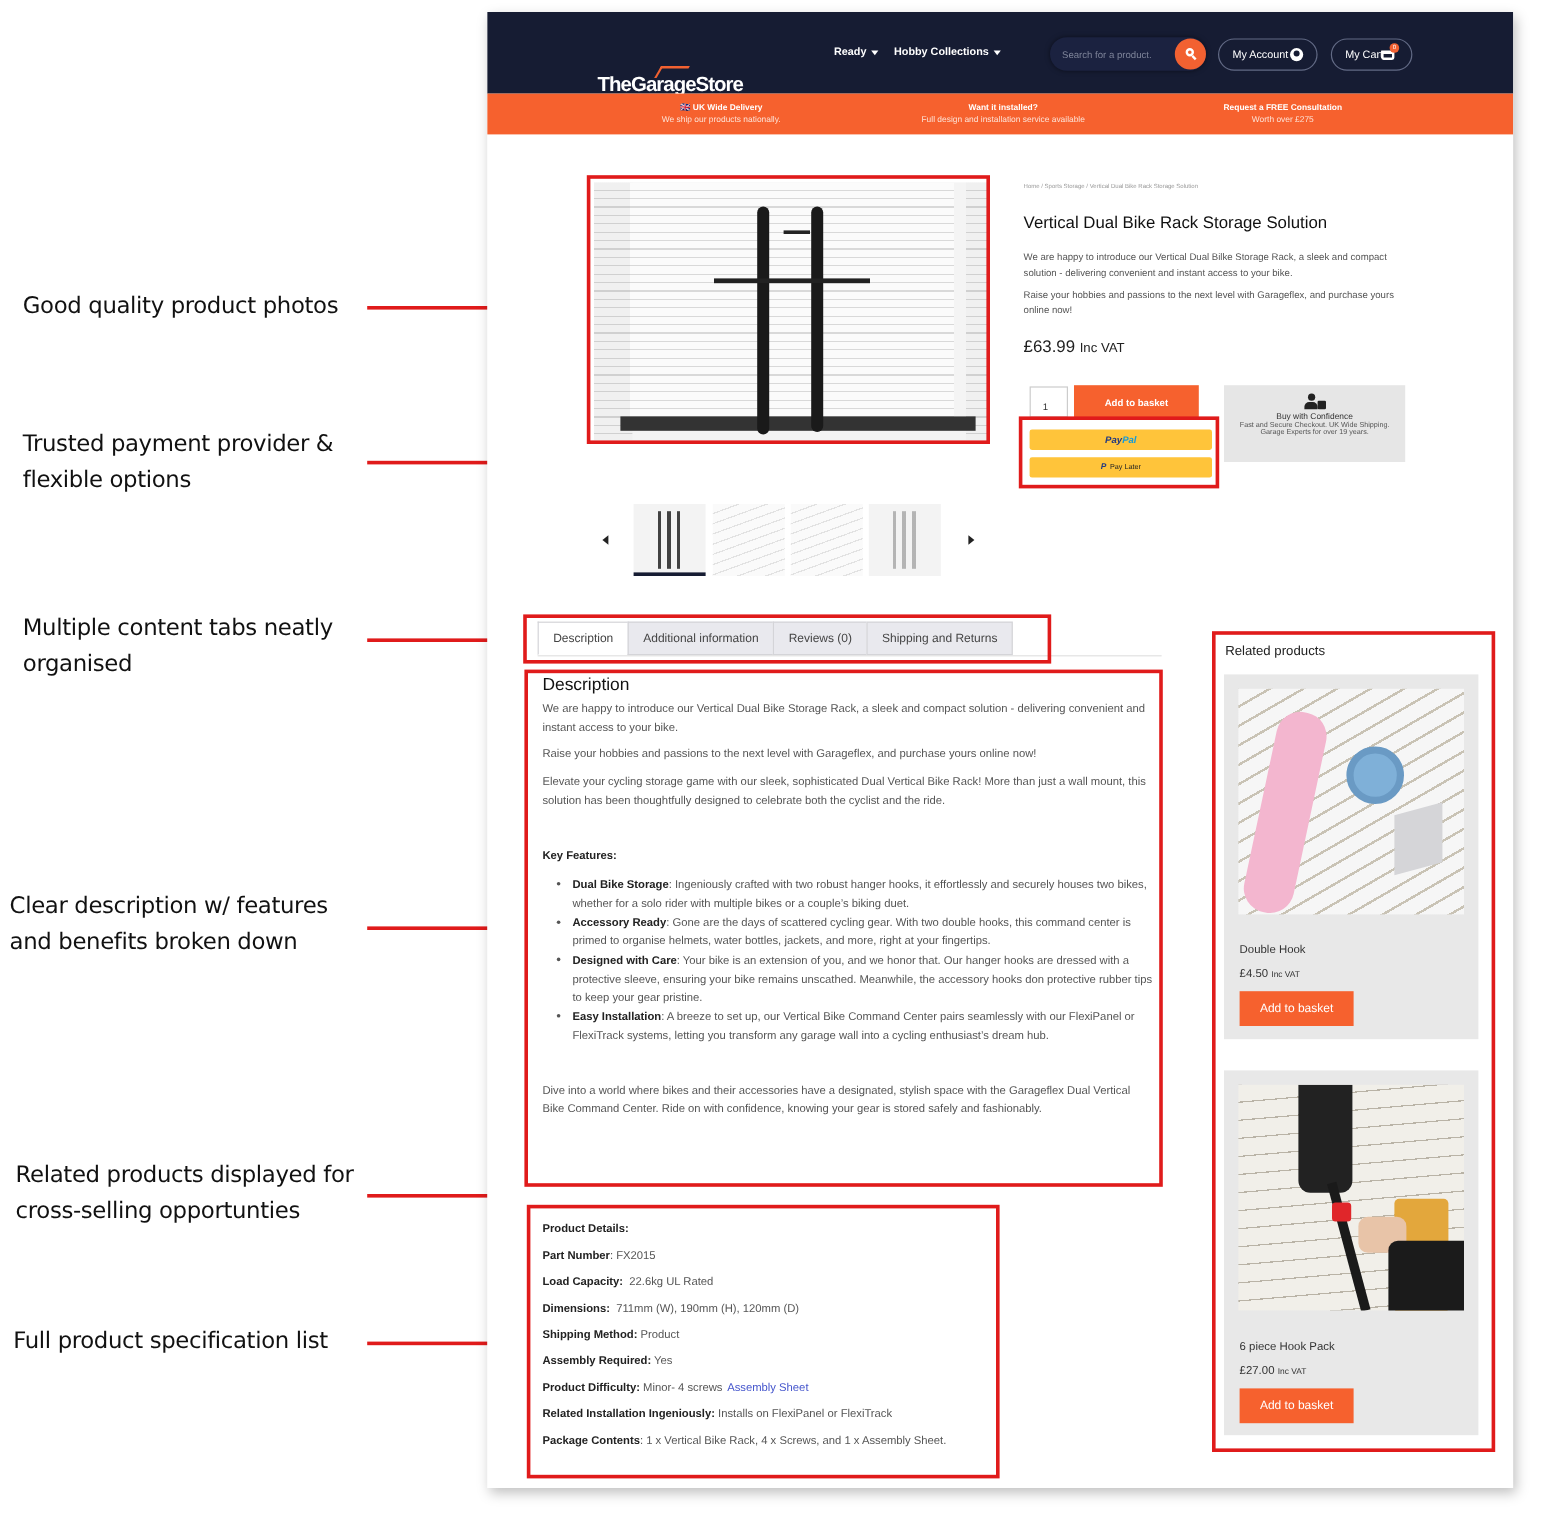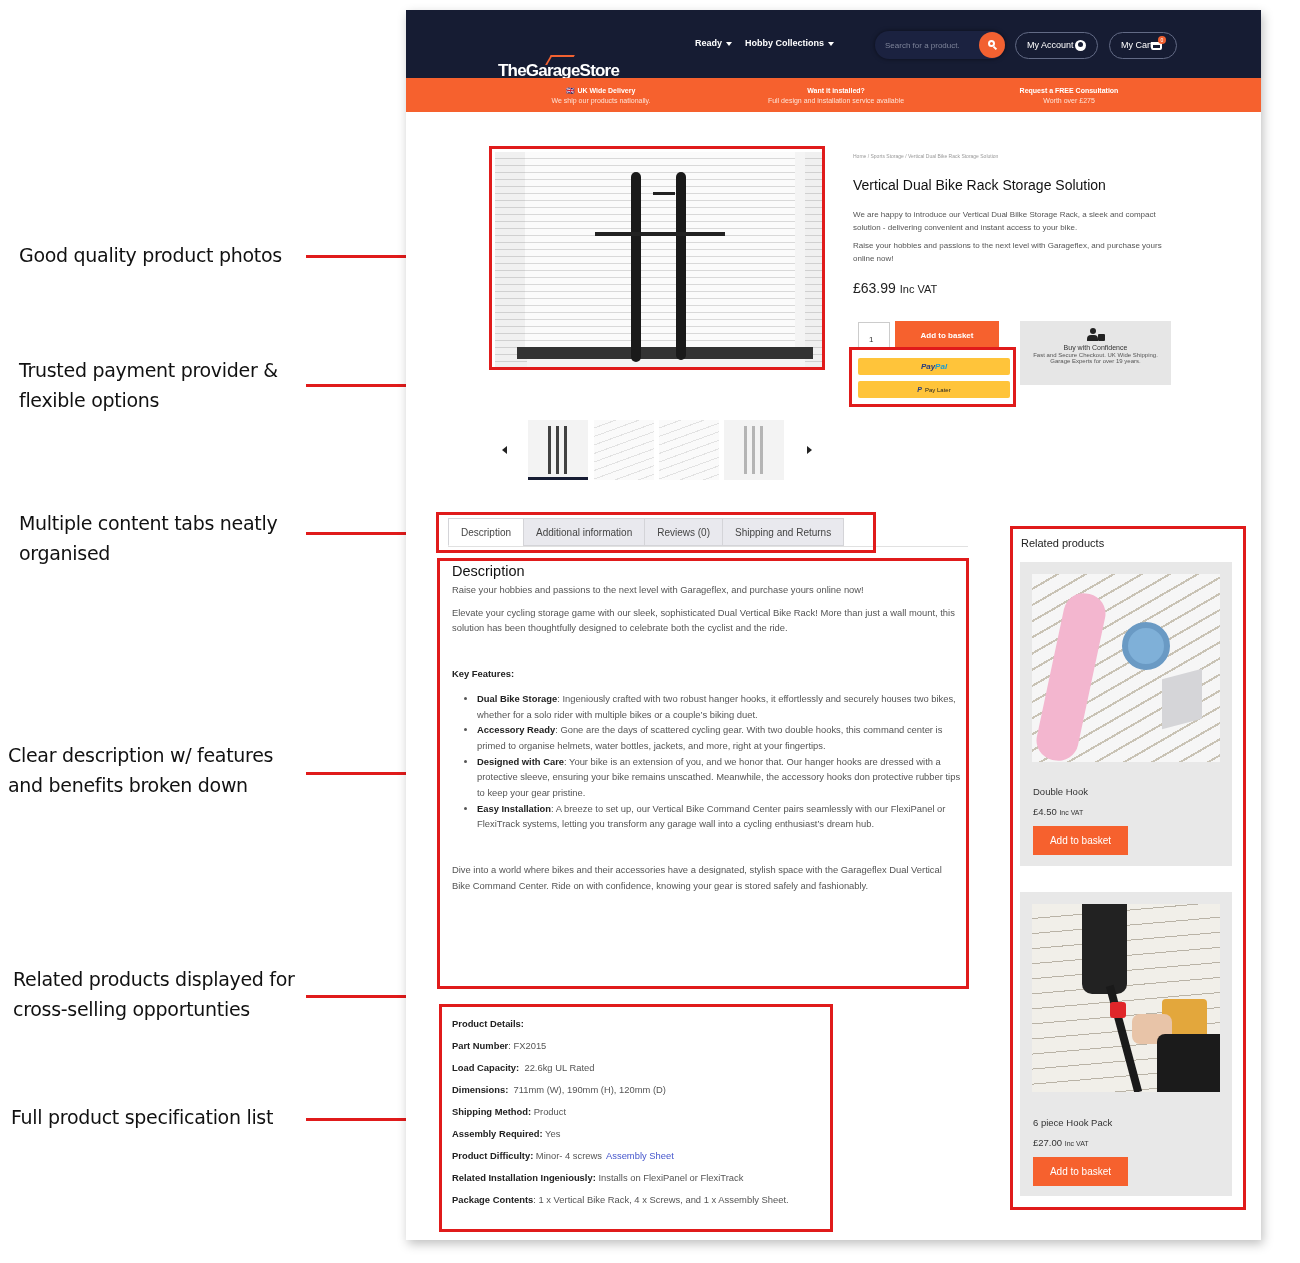--- a/index.html
+++ b/index.html
@@ -221,20 +221,21 @@
   <div class="tabs">
     <div class="tab active">Description</div>
     <div class="tab">Additional information</div>
     <div class="tab">Reviews (0)</div>
     <div class="tab">Shipping and Returns</div>
   </div>
   <div class="tabline"></div>
 
   <div class="desc">
     <h2>Description</h2>
+    <p>We are happy to introduce our Vertical Dual Bike Storage Rack, a sleek and compact solution - delivering convenient and instant access to your bike.</p>
     <p>Raise your hobbies and passions to the next level with Garageflex, and purchase yours online now!</p>
     <p>Elevate your cycling storage game with our sleek, sophisticated Dual Vertical Bike Rack! More than just a wall mount, this solution has been thoughtfully designed to celebrate both the cyclist and the ride.</p>
     <p class="kf">Key Features:</p>
     <ul>
       <li><b>Dual Bike Storage</b><span>: Ingeniously crafted with two robust hanger hooks, it effortlessly and securely houses two bikes, whether for a solo rider with multiple bikes or a couple’s biking duet.</span></li>
       <li><b>Accessory Ready</b><span>: Gone are the days of scattered cycling gear. With two double hooks, this command center is primed to organise helmets, water bottles, jackets, and more, right at your fingertips.</span></li>
       <li><b>Designed with Care</b><span>: Your bike is an extension of you, and we honor that. Our hanger hooks are dressed with a protective sleeve, ensuring your bike remains unscathed. Meanwhile, the accessory hooks don protective rubber tips to keep your gear pristine.</span></li>
       <li><b>Easy Installation</b><span>: A breeze to set up, our Vertical Bike Command Center pairs seamlessly with our FlexiPanel or FlexiTrack systems, letting you transform any garage wall into a cycling enthusiast’s dream hub.</span></li>
     </ul>
     <p>Dive into a world where bikes and their accessories have a designated, stylish space with the Garageflex Dual Vertical Bike Command Center. Ride on with confidence, knowing your gear is stored safely and fashionably.</p>

